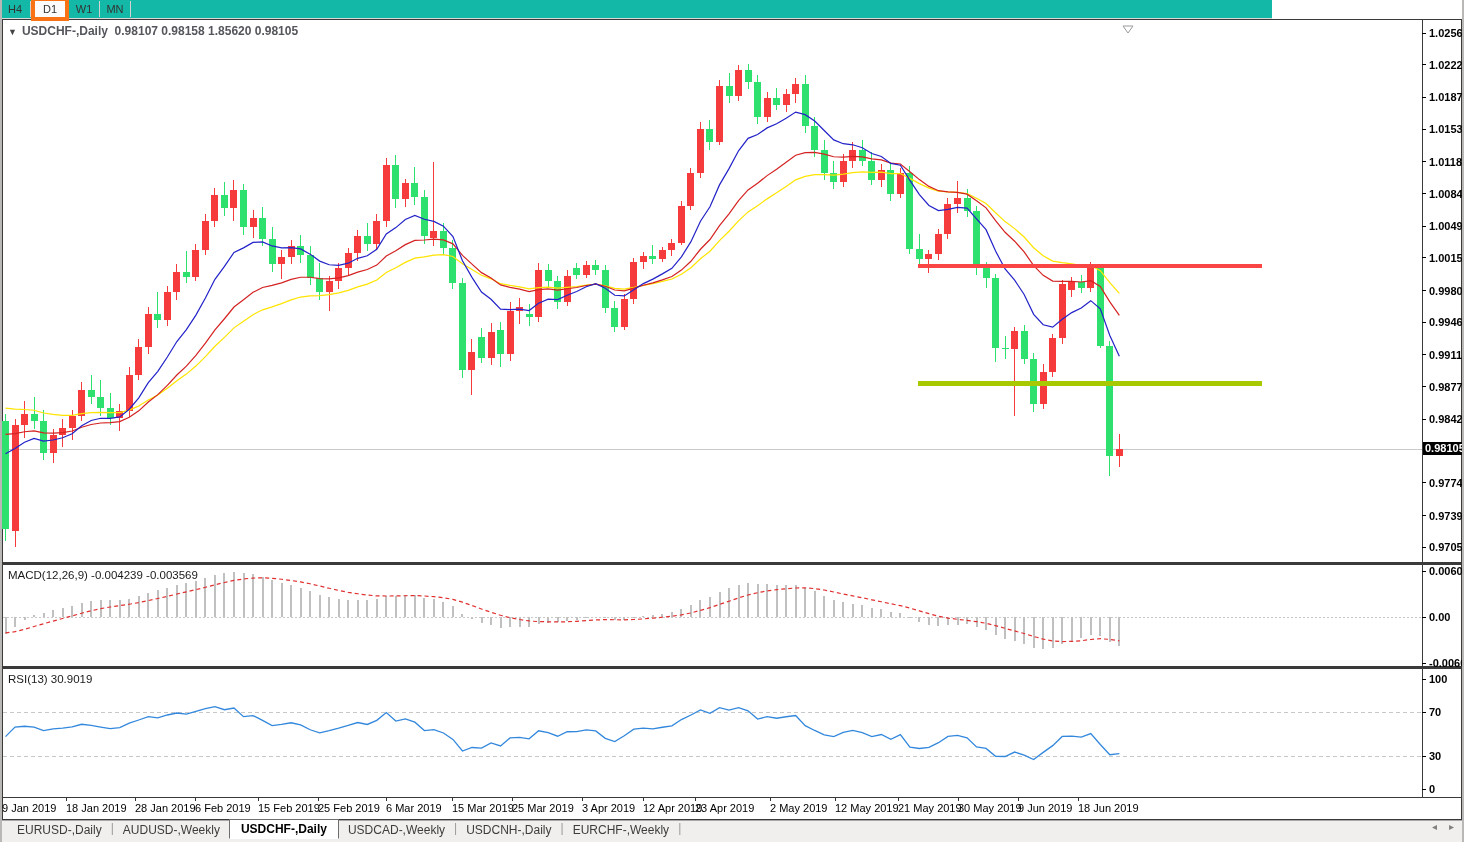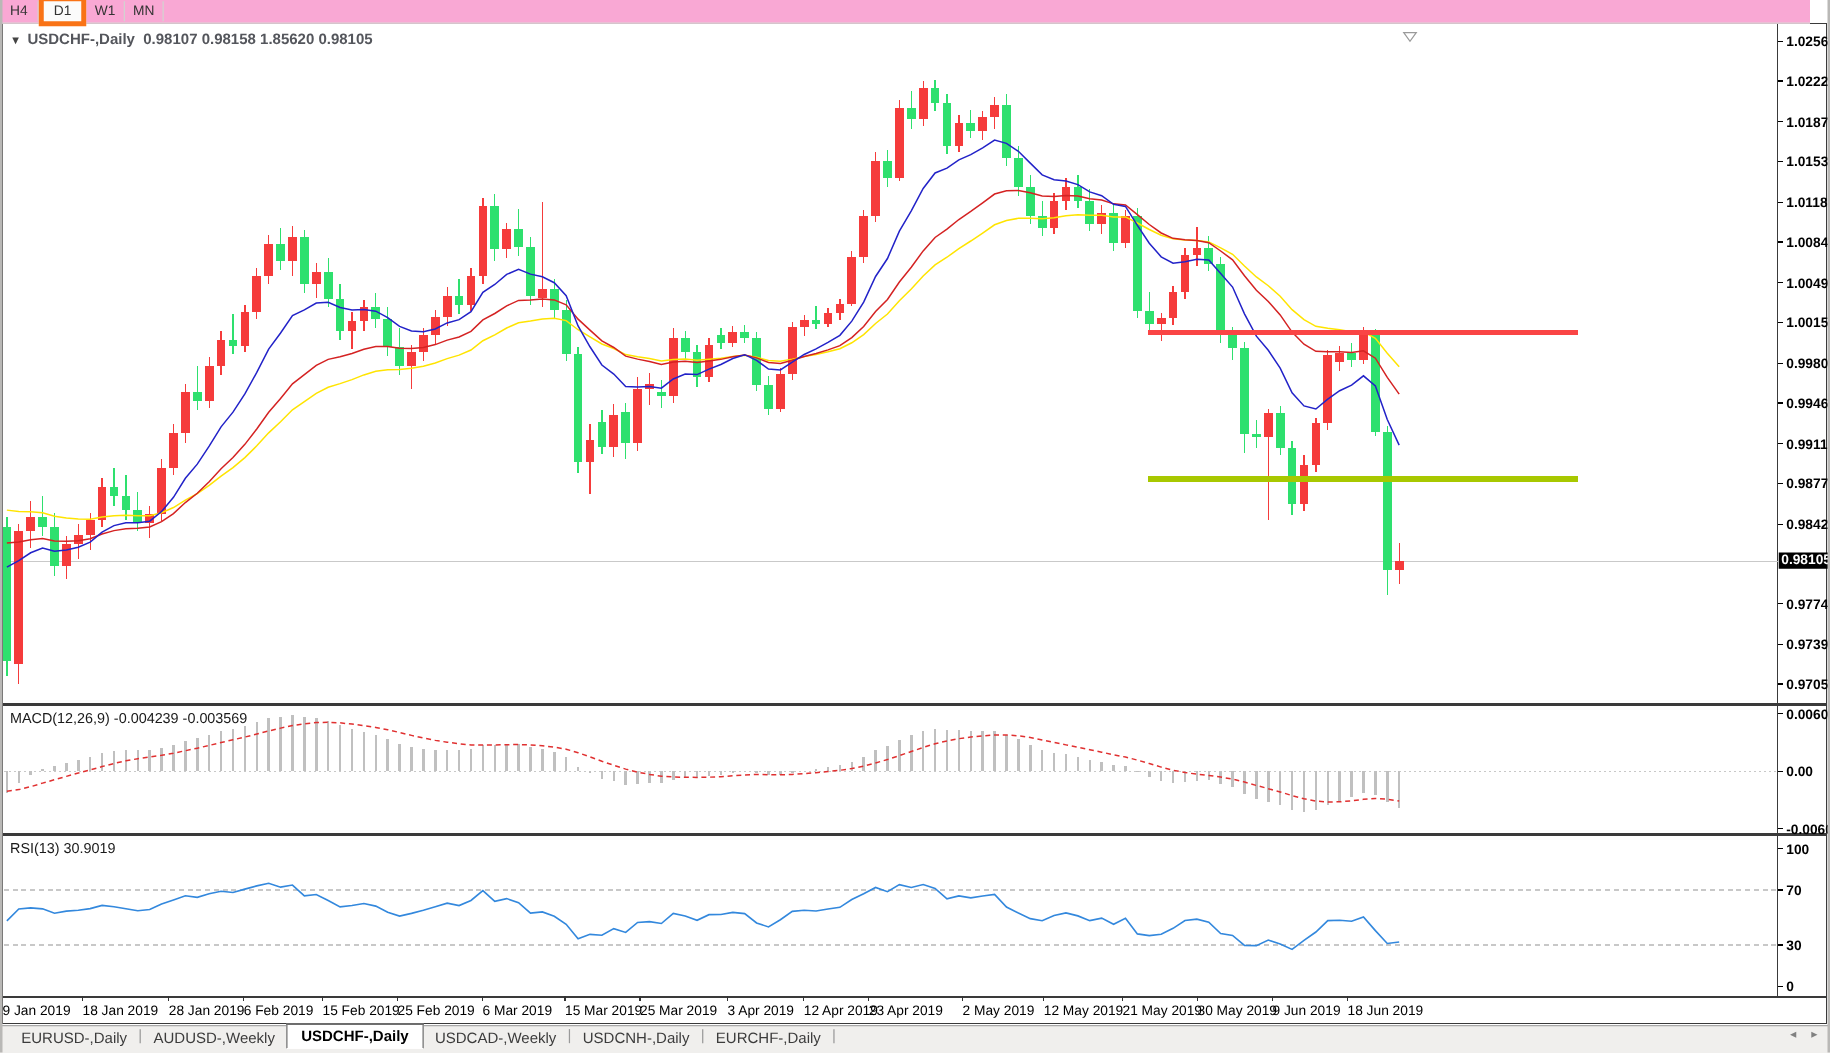--- a/index.html
+++ b/index.html
@@ -1,19 +1,19 @@
 <!DOCTYPE html>
 <html><head>
 <meta charset="utf-8">
 <style>
   html,body{margin:0;padding:0;width:1464px;height:842px;overflow:hidden;background:#fff;
             font-family:"Liberation Sans",sans-serif;}
   .abs{position:absolute;}
   
-  .toolbar{left:0;top:0;width:1448px;height:18px;background:#f9a8d4;border-bottom:1px solid #d9d8d6;
+  .toolbar{left:0;top:0;width:1272px;height:18px;background:#14b8a6;border-bottom:1px solid #d9d8d6;
            display:flex;align-items:center;z-index:5;}
   .tf{height:16px;min-width:30px;display:flex;align-items:center;justify-content:center;
       font-size:11px;color:#333;border-right:1px solid #d3d2d0;cursor:default;}
   .tf.active{background:#fbfbfb;border:4px solid #f97316;}
   
   #chart-svg{left:0;top:0;z-index:1;}
   .overlay{z-index:3;pointer-events:none;}
   .chart-title{left:8px;top:24px;font-size:12px;font-weight:700;color:#54565c;}
   .chart-title .tri{font-size:9px;margin-right:5px;color:#444;}
   .ind-label{font-size:11.5px;color:#1a1a1a;}
@@ -509,21 +509,21 @@
 <div class="abs tabbar">
   <span style="width:8px"></span>
   <span class="tab">EURUSD-,Daily</span>
     <span class="tabsep">|</span>
   <span class="tab">AUDUSD-,Weekly</span>
   <span class="tab active">USDCHF-,Daily</span>
   <span class="tab">USDCAD-,Weekly</span>
     <span class="tabsep">|</span>
   <span class="tab">USDCNH-,Daily</span>
     <span class="tabsep">|</span>
-  <span class="tab">EURCHF-,Daily</span>
+  <span class="tab">EURCHF-,Weekly</span>
     <span class="tabsep">|</span>
   <span class="tab-arrows">
     <span>◂</span>
     <span>▸</span>
   </span>
 </div>
 
 <div class="abs frame-edge" style="left:0;"></div>
 <div class="abs frame-edge" style="left:1462px;"></div>
 

